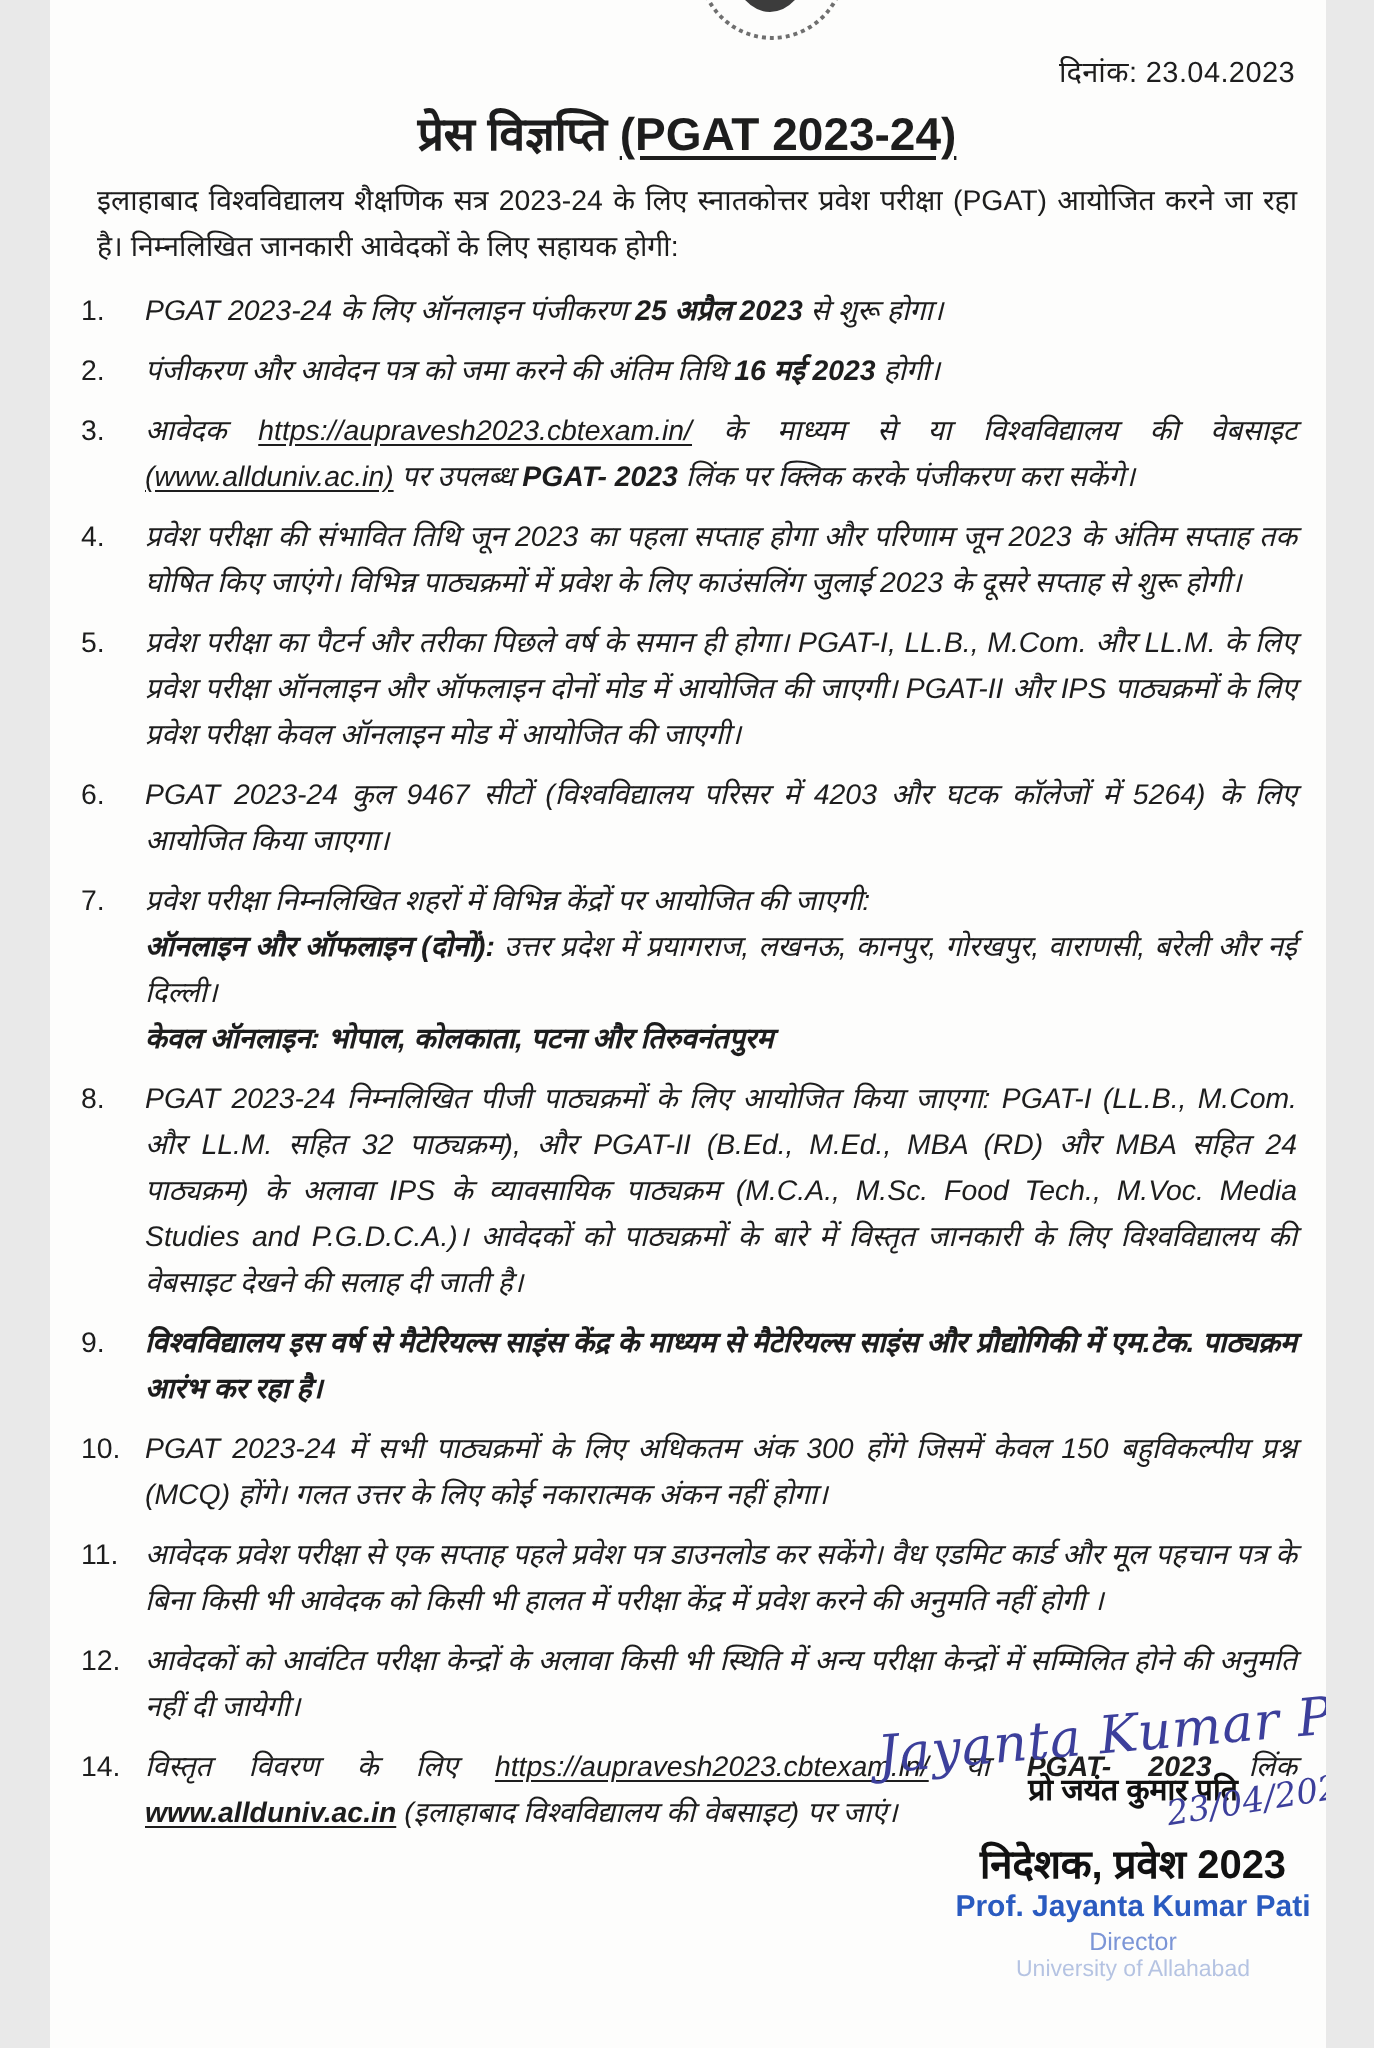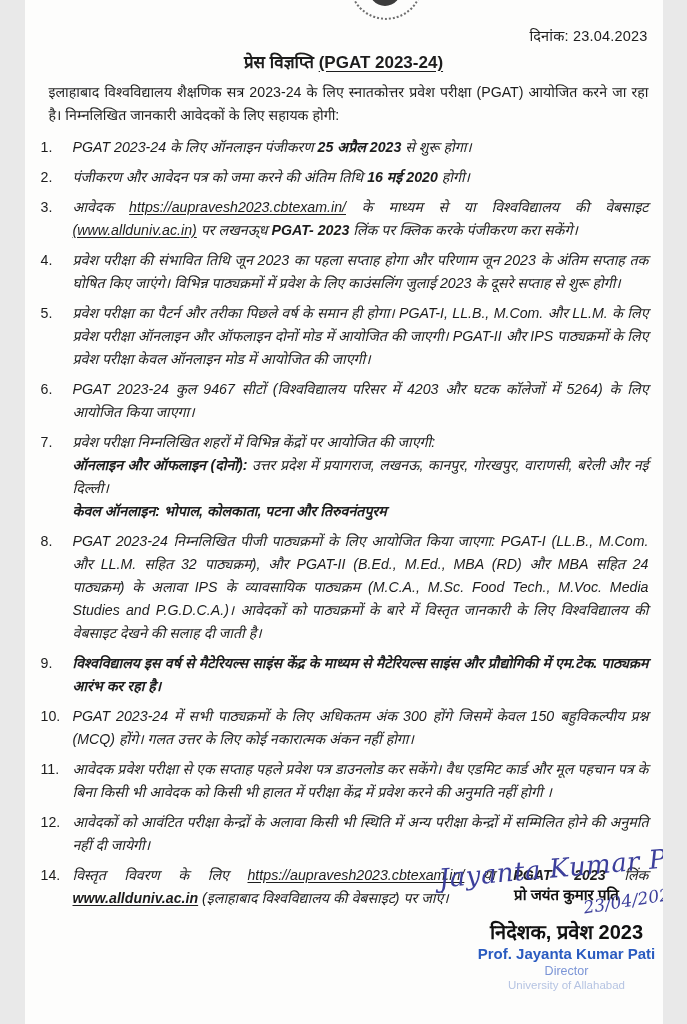--- a/index.html
+++ b/index.html
@@ -12,21 +12,21 @@
     background:var(--paper); color:var(--text); overflow:hidden;
     font-family:"Liberation Sans","DejaVu Sans",sans-serif;
   }
   
   .seal{position:absolute; top:0; left:310px; width:100px; height:20px; pointer-events:none;}
   .seal-ring{position:absolute; top:-54px; left:14px; width:70px; height:70px;
     border-radius:50%; border:2px dotted #6f6f6f;}
   .seal-core{position:absolute; top:-32px; left:33px; width:34px; height:38px;
     border-radius:50%; background:#3c3c3c;}
   .date{position:absolute; top:25px; right:15px; font-size:14.5px; letter-spacing:.2px;}
-  .title{margin:50px 0 8px; text-align:center; font-size:17px; font-weight:bold;}
+  .title{margin:50px 0 8px; text-align:center; font-size:23px; font-weight:bold;}
   .title .u{text-decoration:underline; text-underline-offset:3px;}
   .intro{margin:0 14px 9px 24px; font-size:14.2px; line-height:1.62; text-align:justify;}
   .items{list-style:none; margin:0; padding:0 14px 0 16px;}
   .item{display:flex; margin-bottom:7px; font-size:14.2px; line-height:1.62;}
   .item .num{flex:none; width:32px;}
   .item .body{flex:1; text-align:justify;font-style:italic;}
   .b{font-weight:bold;}
   .u{text-decoration:underline; text-underline-offset:2px;}
   
   .signature{position:absolute; top:852px; left:406px; width:272px; text-align:center;}
@@ -66,25 +66,25 @@
 
   <p class="intro">इलाहाबाद विश्वविद्यालय शैक्षणिक सत्र 2023-24 के लिए स्नातकोत्तर प्रवेश परीक्षा (PGAT) आयोजित करने जा रहा है। निम्नलिखित जानकारी आवेदकों के लिए सहायक होगी:</p>
 
   <ol class="items">
       <li class="item">
         <span class="num">1.</span>
         <span class="body"><span>PGAT 2023-24 के लिए ऑनलाइन पंजीकरण </span><span class="b">25 अप्रैल 2023</span><span> से शुरू होगा।</span></span>
       </li>
       <li class="item">
         <span class="num">2.</span>
-        <span class="body"><span>पंजीकरण और आवेदन पत्र को जमा करने की अंतिम तिथि </span><span class="b">16 मई 2020</span><span> होगी।</span></span>
+        <span class="body"><span>पंजीकरण और आवेदन पत्र को जमा करने की अंतिम तिथि </span><span class="b">16 मई 2023</span><span> होगी।</span></span>
       </li>
       <li class="item">
         <span class="num">3.</span>
-        <span class="body"><span>आवेदक </span><span class="u">https://aupravesh2023.cbtexam.in/</span><span> के माध्यम से या विश्वविद्यालय की वेबसाइट </span><span class="u">(www.allduniv.ac.in)</span><span> पर लखनऊ्ध </span><span class="b">PGAT- 2023</span><span> लिंक पर क्लिक करके पंजीकरण करा सकेंगे।</span></span>
+        <span class="body"><span>आवेदक </span><span class="u">https://aupravesh2023.cbtexam.in/</span><span> के माध्यम से या विश्वविद्यालय की वेबसाइट </span><span class="u">(www.allduniv.ac.in)</span><span> पर उपलब्ध </span><span class="b">PGAT- 2023</span><span> लिंक पर क्लिक करके पंजीकरण करा सकेंगे।</span></span>
       </li>
       <li class="item">
         <span class="num">4.</span>
         <span class="body"><span>प्रवेश परीक्षा की संभावित तिथि जून 2023 का पहला सप्ताह होगा और परिणाम जून 2023 के अंतिम सप्ताह तक घोषित किए जाएंगे। विभिन्न पाठ्यक्रमों में प्रवेश के लिए काउंसलिंग जुलाई 2023 के दूसरे सप्ताह से शुरू होगी।</span></span>
       </li>
       <li class="item">
         <span class="num">5.</span>
         <span class="body"><span>प्रवेश परीक्षा का पैटर्न और तरीका पिछले वर्ष के समान ही होगा। PGAT-I, LL.B., M.Com. और LL.M. के लिए प्रवेश परीक्षा ऑनलाइन और ऑफलाइन दोनों मोड में आयोजित की जाएगी। PGAT-II और IPS पाठ्यक्रमों के लिए प्रवेश परीक्षा केवल ऑनलाइन मोड में आयोजित की जाएगी।</span></span>
       </li>
       <li class="item">

